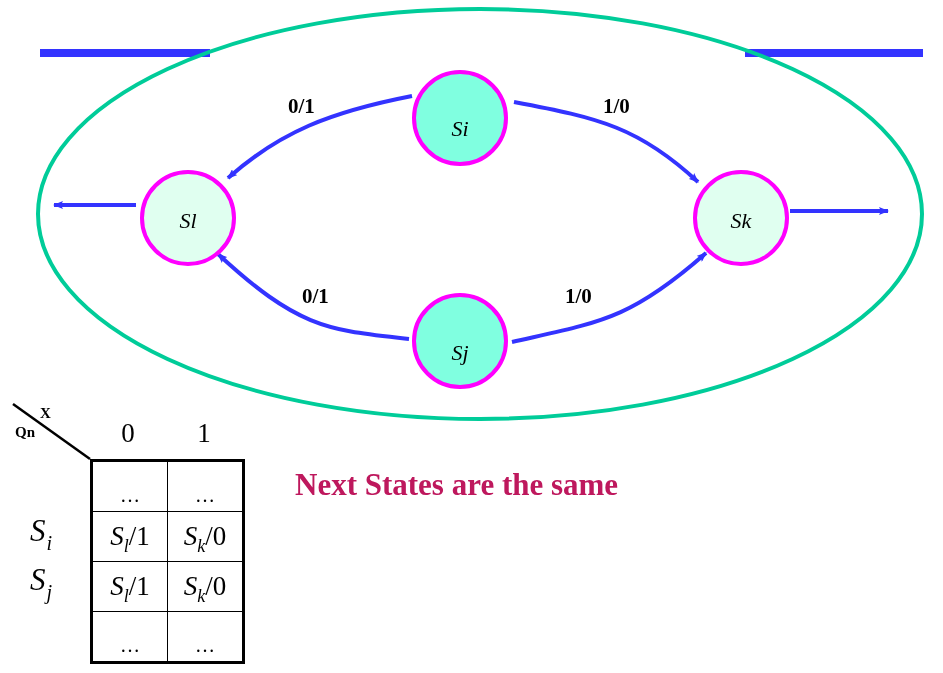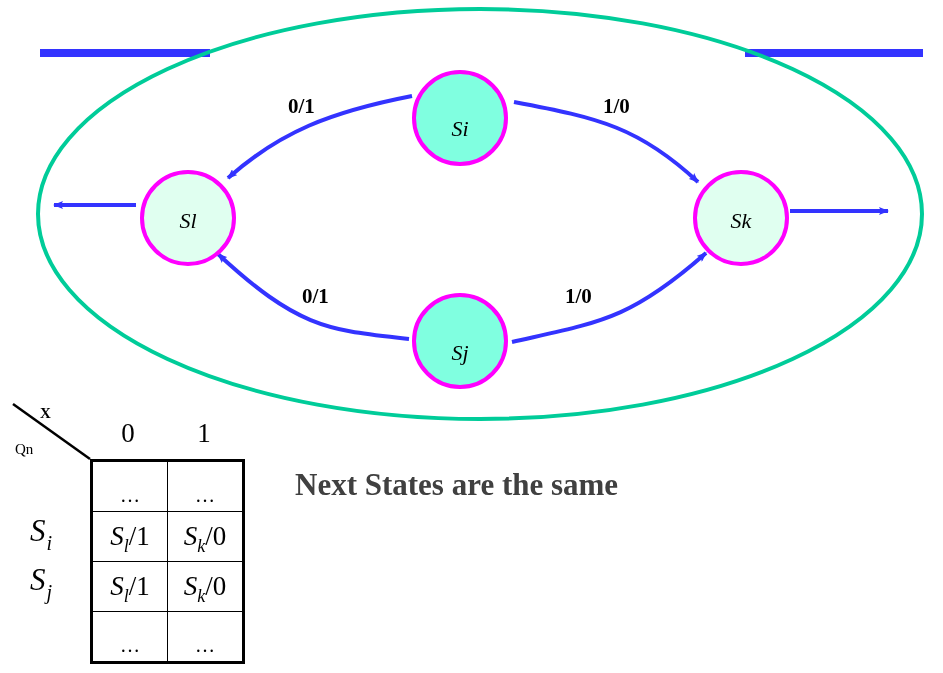--- a/index.html
+++ b/index.html
@@ -4,37 +4,37 @@
   <style>
     html, body { margin: 0; padding: 0; background: #ffffff; }
     body { width: 943px; height: 673px; position: relative; overflow: hidden;
            font-family: "Liberation Serif", serif; }
     svg#diagram { position: absolute; left: 0; top: 0; }
     .edge-label { font-family: "Liberation Serif", serif; font-weight: bold; font-size: 21px; fill: #000; }
     .node-label { font-family: "Liberation Serif", serif; font-style: italic; font-size: 22px; fill: #000; }
 
     .hdr { position: absolute; font-family: "Liberation Serif", serif; color: #000; }
     #hdr-x { left: 40px; top: 405px; font-size: 15px; font-weight: bold; }
-    #hdr-qn { left: 15px; top: 441px; font-size: 15px; font-weight: normal; }
+    #hdr-qn { left: 15px; top: 424px; font-size: 15px; font-weight: bold; }
     .col-hdr { position: absolute; top: 418px; width: 76px; text-align: center; font-size: 27px; }
     #col-0 { left: 90px; }
     #col-1 { left: 166px; }
 
     table#state-table { position: absolute; left: 90px; top: 459px; border-collapse: collapse;
                         border: 3px solid #000; }
     table#state-table td { width: 74px; height: 49px; border: 1.5px solid #000; text-align: center;
                            vertical-align: middle; font-size: 27px; padding: 0; line-height: 1; }
     table#state-table td.dots { vertical-align: bottom; padding-bottom: 6px; font-size: 20px; height: 43px; }
     .row-lbl { position: absolute; left: 30px; width: 55px; text-align: left; font-size: 31px; font-style: italic; }
     .sub { font-size: 20px; position: relative; top: 9px; margin-left: 1px; font-style: italic; }
     .it { font-style: italic; }
     .cell-sub { font-size: 18px; font-style: italic; position: relative; top: 7px; }
 
     #caption { position: absolute; left: 295px; top: 467px; font-family: "Liberation Serif", serif;
-               font-size: 31px; font-weight: bold; color: #404040; }
+               font-size: 31px; font-weight: bold; color: #be185d; }
   </style>
 </head>
 <body>
 
 <svg id="diagram" width="943" height="673" viewBox="0 0 943 673">
   <defs>
     <marker id="arrowhead" markerWidth="10" markerHeight="8" refX="9" refY="4" orient="auto" markerUnits="userSpaceOnUse">
       <path d="M0,0 L10,4 L0,8 L2,4 Z" fill="#3333ff"></path>
     </marker>
   </defs>

